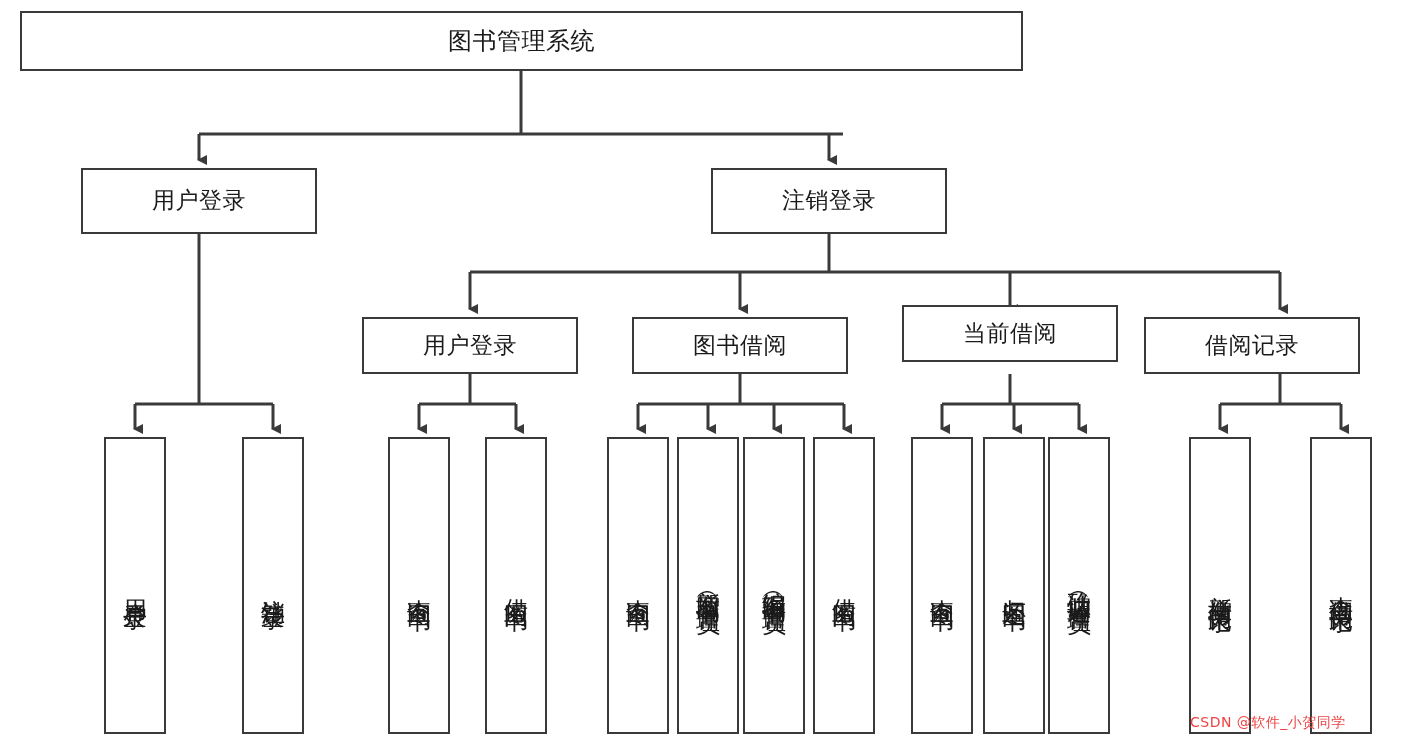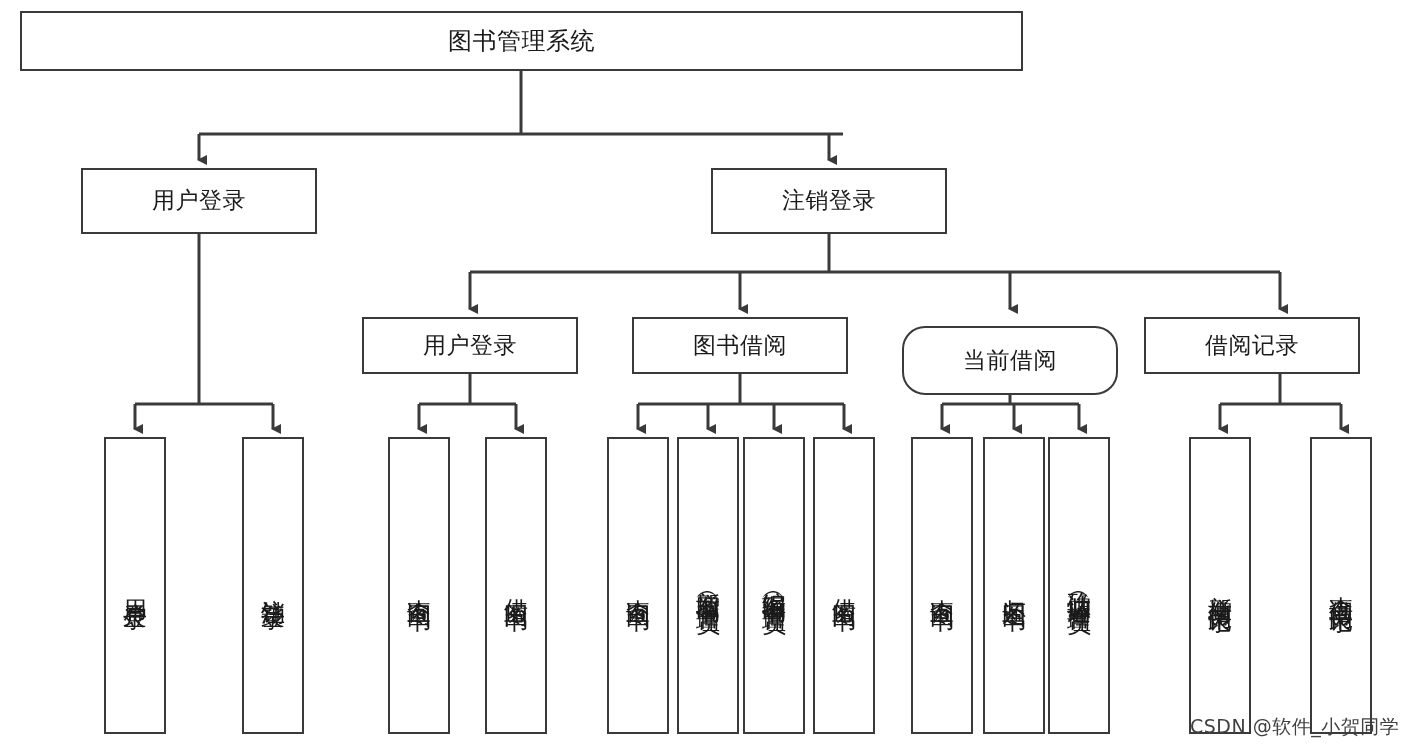--- a/index.html
+++ b/index.html
@@ -53,22 +53,22 @@
   .node.vert .label {
     writing-mode: vertical-rl;
     text-orientation: upright;
     font-size: 24px;
     letter-spacing: 3px;
     line-height: 1;
   }
   .node.root .label { font-size: 24px; }
   .watermark {
     position: absolute;
-    font-size: 19px;
-    color: #404040;
+    font-size: 14px;
+    color: #ef4444;
     white-space: nowrap;
     letter-spacing: 0.5px;
     user-select: none;
   }
 </style>
 </head>
 <body>
 
 <div id="canvas">
 
@@ -132,21 +132,21 @@
   <div class="node horiz" style="left:711px; top:168px; width:236px; height:66px;">
     <span class="label">注销登录</span>
   </div>
 
   <div class="node horiz" style="left:362px; top:317px; width:216px; height:57px;">
     <span class="label">用户登录</span>
   </div>
   <div class="node horiz" style="left:632px; top:317px; width:216px; height:57px;">
     <span class="label">图书借阅</span>
   </div>
-  <div class="node horiz" style="left:902px; top:326px; width:216px; height:69px;border-radius:23px;">
+  <div class="node horiz" style="left:902px; top:305px; width:216px; height:57px;">
     <span class="label">当前借阅</span>
   </div>
   <div class="node horiz" style="left:1144px; top:317px; width:216px; height:57px;">
     <span class="label">借阅记录</span>
   </div>
 
   <div class="node vert" style="left:104px; top:437px; width:62px; height:297px;">
     <span class="label">用户登录</span>
   </div>
   <div class="node vert" style="left:242px; top:437px; width:62px; height:297px;">

